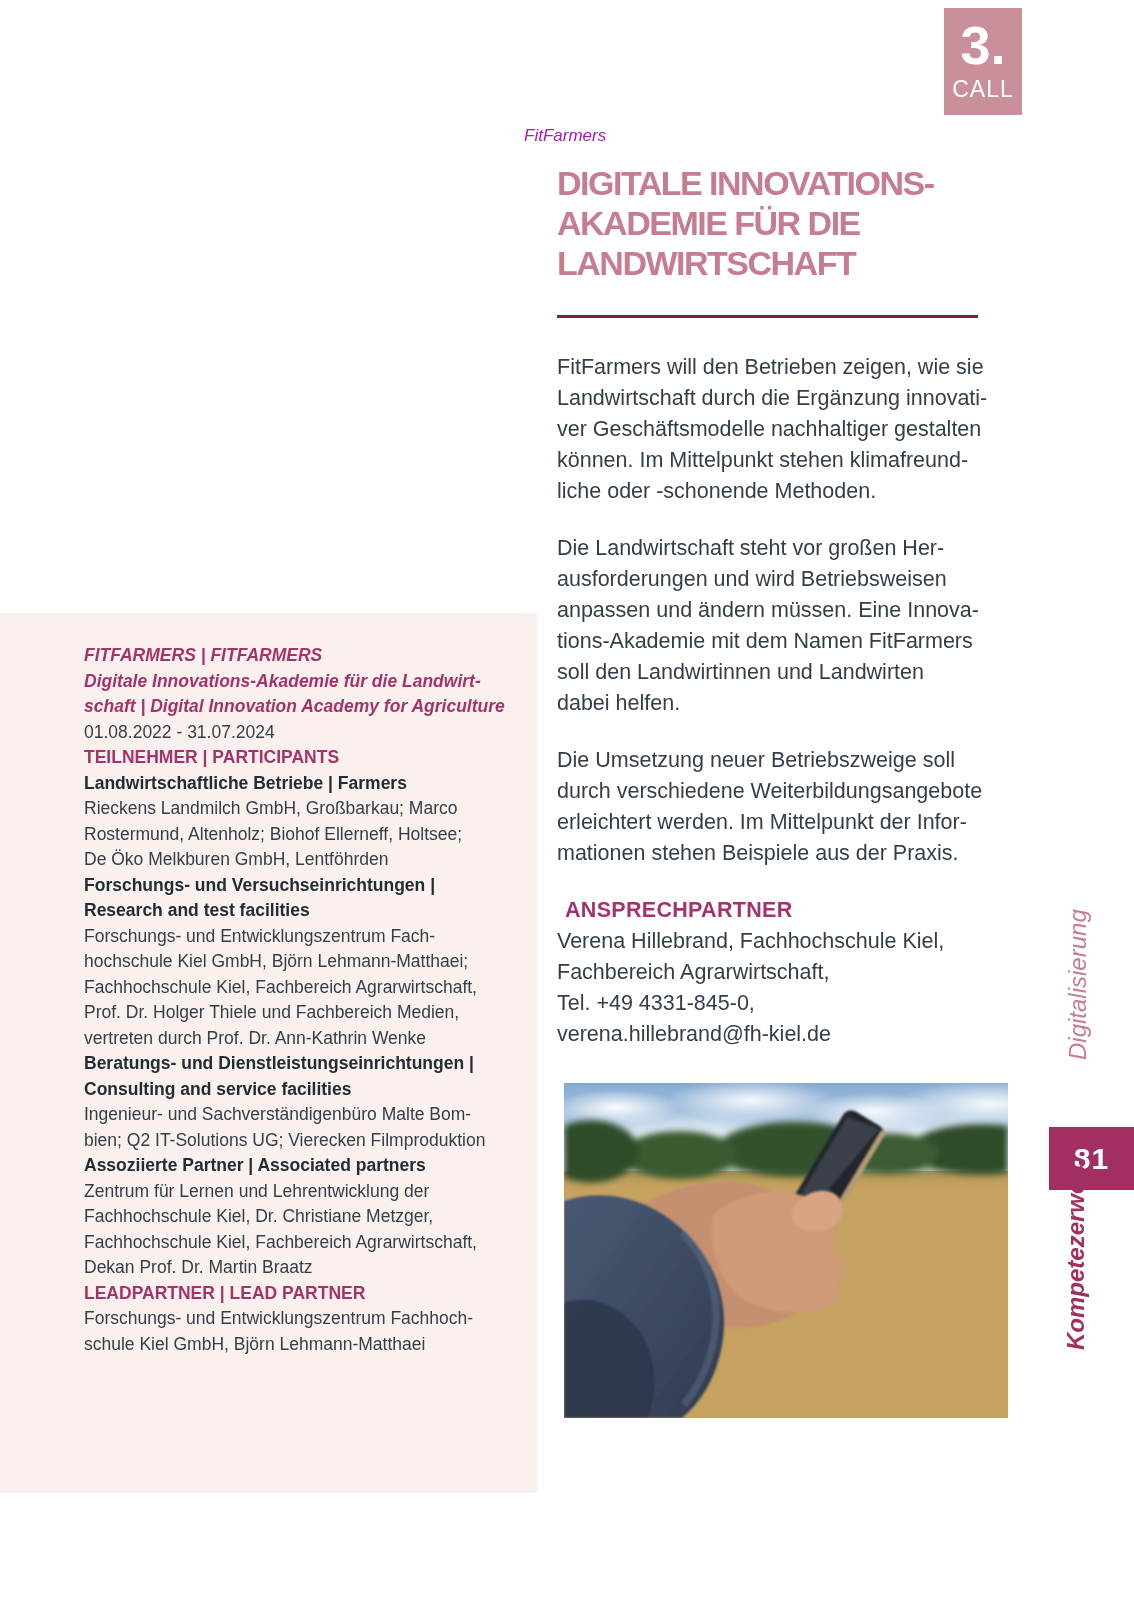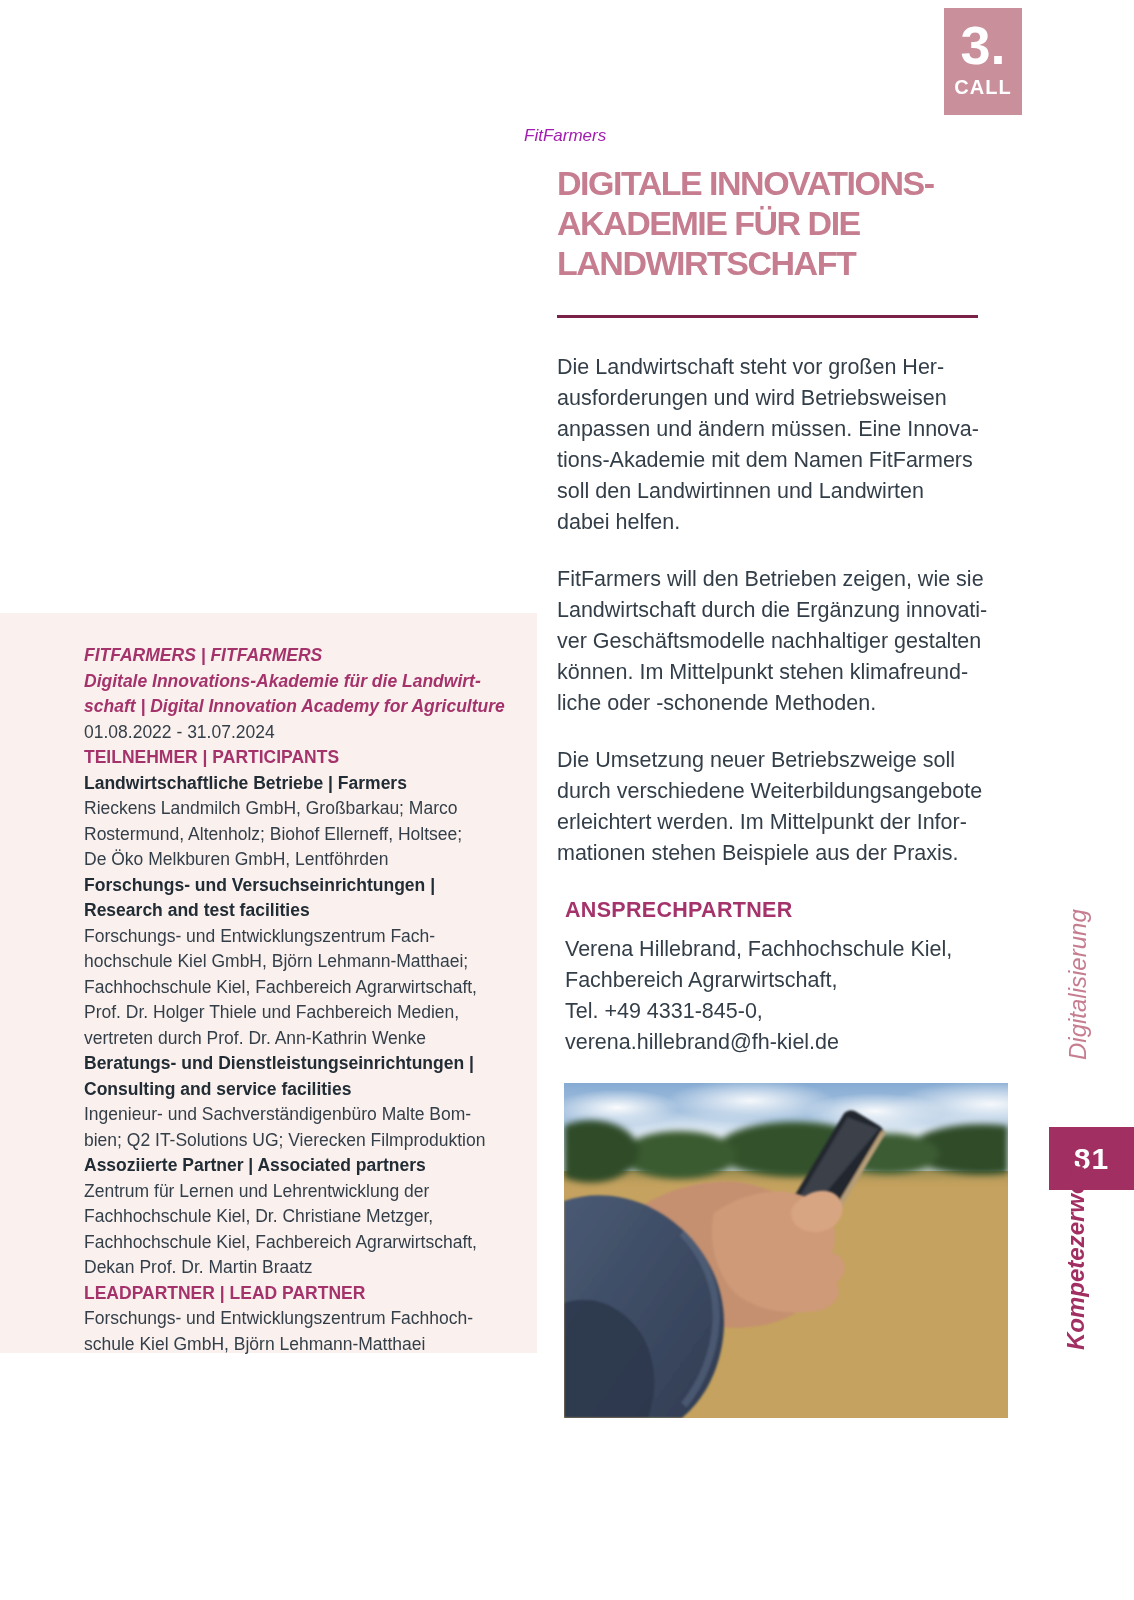--- a/index.html
+++ b/index.html
@@ -6,21 +6,21 @@
   .page{
     position:relative;width:1134px;height:1600px;margin:0 auto;background:#ffffff;
     font-family:"Liberation Sans",sans-serif;color:#333e48;overflow:hidden;
   }
   
   .call-badge{
     position:absolute;left:944px;top:8px;width:78px;height:107px;
     background:#c98f9b;color:#ffffff;text-align:center;
   }
   .call-number{font-size:54px;font-weight:700;line-height:1;margin-top:10px;}
-  .call-label{font-size:20px;font-weight:700;letter-spacing:1px;margin-top:4px;}
+  .call-label{font-size:23px;font-weight:400;letter-spacing:1px;margin-top:4px;}
   
   .kicker{
     position:absolute;left:524px;top:126px;font-size:17px;font-style:italic;
     color:#a21caf;
   }
   .title{
     position:absolute;left:557px;top:163px;width:460px;margin:0;
     font-size:34px;line-height:40px;font-weight:700;letter-spacing:-1.5px;
     color:#c67d90;white-space:pre-line;
   }
@@ -28,24 +28,24 @@
   
   .article{
     position:absolute;left:557px;top:352px;width:460px;
     font-size:21.5px;line-height:31px;color:#333e48;
   }
   .article p{margin:0 0 26px 0;white-space:pre-line;}
   .contact-heading{
     margin:18px 0 0 8px;font-size:21.5px;line-height:31px;font-weight:700;
     color:#a5336b;letter-spacing:.3px;
   }
-  .contact-lines{margin:8px !important;}
+  .contact-lines{margin:0 !important;}
   
   .sidebar{
-    position:absolute;left:0;top:613px;width:537px;height:740px;
+    position:absolute;left:0;top:613px;width:537px;height:880px;
     background:#faf1ee;box-sizing:border-box;padding:30px 10px 0 84px;
     font-size:17.5px;line-height:25.5px;color:#333e48;
   }
   .sidebar div{white-space:pre-line;margin:0;}
   .s-mag-it{color:#a5336b;font-weight:700;font-style:italic;}
   .s-mag{color:#a5336b;font-weight:700;}
   .s-bold{color:#222c35;font-weight:700;}
   
   .photo{
     position:absolute;left:564px;top:1083px;width:444px;height:335px;margin:0;
@@ -110,31 +110,31 @@
 
   <div class="kicker">FitFarmers</div>
 
   <h1 class="title">DIGITALE INNOVATIONS-
 AKADEMIE FÜR DIE
 LANDWIRTSCHAFT</h1>
 
   <div class="rule"></div>
 
   <div class="article">
+    <p>FitFarmers will den Betrieben zeigen, wie sie
+Landwirtschaft durch die Ergänzung innovati-
+ver Geschäftsmodelle nachhaltiger gestalten
+können. Im Mittelpunkt stehen klimafreund-
+liche oder -schonende Methoden.</p>
     <p>Die Landwirtschaft steht vor großen Her-
 ausforderungen und wird Betriebsweisen
 anpassen und ändern müssen. Eine Innova-
 tions-Akademie mit dem Namen FitFarmers
 soll den Landwirtinnen und Landwirten
 dabei helfen.</p>
-    <p>FitFarmers will den Betrieben zeigen, wie sie
-Landwirtschaft durch die Ergänzung innovati-
-ver Geschäftsmodelle nachhaltiger gestalten
-können. Im Mittelpunkt stehen klimafreund-
-liche oder -schonende Methoden.</p>
     <p>Die Umsetzung neuer Betriebszweige soll
 durch verschiedene Weiterbildungsangebote
 erleichtert werden. Im Mittelpunkt der Infor-
 mationen stehen Beispiele aus der Praxis.</p>
     <h2 class="contact-heading">ANSPRECHPARTNER</h2>
     <p class="contact-lines">Verena Hillebrand, Fachhochschule Kiel,
 Fachbereich Agrarwirtschaft,
 Tel. +49 4331-845-0,
 verena.hillebrand@fh-kiel.de</p>
   </div>

